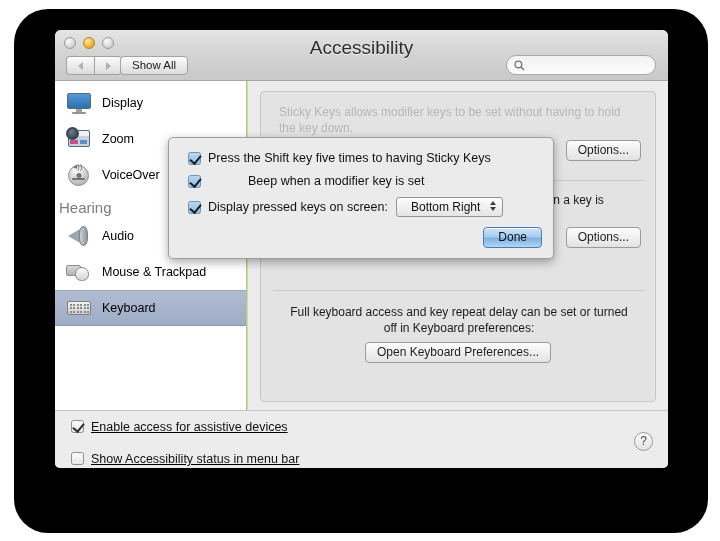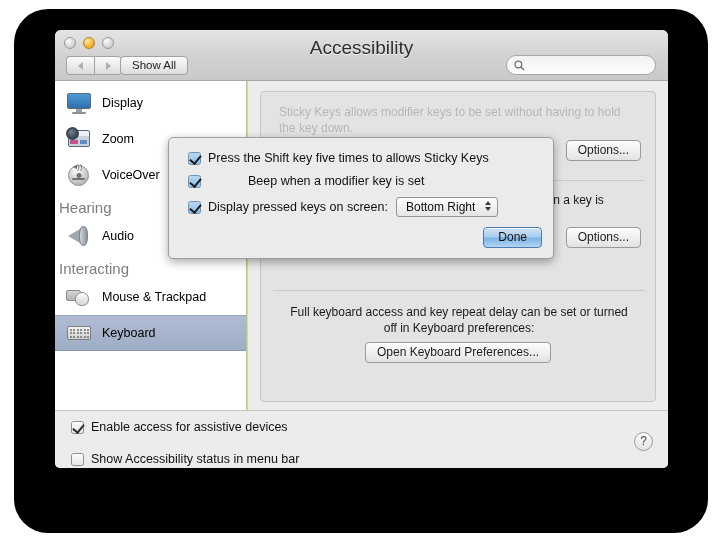--- a/index.html
+++ b/index.html
@@ -210,21 +210,21 @@
     width: 396px; height: 311px;
     background: #e3e3e3;
     border: 1px solid #c6c6c6;
     border-radius: 4px;
   }
 
   .desc {
     font-size: 12px; color: #1a1a1a; line-height: 16px;
   }
   .desc.dim { color: #b6b6b6; }
-  .cbrow { display: flex; align-items: center; font-size: 12.5px; }
+  .cbrow { display: flex; align-items: flex-start; font-size: 12.5px; text-decoration: underline; }
 
   .cb {
     width: 13px; height: 13px; flex: none;
     background: linear-gradient(to bottom,#fcfcfc,#e6e6e6);
     border: 1px solid #8f8f8f; border-radius: 2.5px;
     position: relative;
   }
   .cb.dim { border-color: #cfcfcf; background: #ececec; }
   .cb.checked::after {
     content: ""; position: absolute;
@@ -275,21 +275,21 @@
   #popover .prow { display: flex; align-items: center; font-size: 12.5px; color: #101010; }
   #donebtn {
     position: absolute; right: 11px; bottom: 10px;
     height: 21px; padding: 0 14px;
     border: 1px solid #4b7cb0; border-radius: 4px;
     background: linear-gradient(to bottom,#cfe3f6 0%,#a8cdee 45%,#7db2e4 55%,#b4d6f3 100%);
     font-size: 12px; color: #101010; line-height: 19px;
     box-shadow: inset 0 1px 0 rgba(255,255,255,0.8);
   }
   .select {
-    height: 20px; padding: 0 22px 0 9px;
+    height: 20px; padding: 0 22px 0 14px;
     background: linear-gradient(to bottom,#fdfdfd,#e4e4e4);
     border: 1px solid #949494; border-radius: 3px;
     font-size: 12px; color: #111; line-height: 18px;
     position: relative; display: inline-block;
   }
   .select .steppers {
     position: absolute; right: 6px; top: 3px;
     display: flex; flex-direction: column; gap: 2px;
   }
   .select .steppers span { width: 0; height: 0; border-left: 3.5px solid transparent; border-right: 3.5px solid transparent; }
@@ -368,21 +368,20 @@
       <div class="sgroup">Hearing</div>
 
       <div class="srow">
         <span class="sicon ic-audio">
           <span class="cone"></span>
             <span class="body"></span>
         </span>
         <span class="label">Audio</span>
       </div>
 
-      <div class="sgroup">Interacting</div>
 
       <div class="srow">
         <span class="sicon ic-mt">
           <span class="trackpad"></span>
             <span class="mouse"></span>
         </span>
         <span class="label">Mouse &amp; Trackpad</span>
       </div>
 
       <div class="srow selected">
@@ -446,21 +445,21 @@
         <span style="margin-left:7px; font-size:12.5px; color:#111;">Show Accessibility status in menu bar</span>
       </div>
 
       <div id="helpbtn">?</div>
     </div>
 
     <div id="popover">
 
       <div class="prow" style="position:absolute; left:19px; top:13px;">
         <span class="cb blue checked"></span>
-        <span style="margin-left:7px;">Press the Shift key five times to allows Sticky Keys</span>
+        <span style="margin-left:7px;">Press the Shift key five times to having Sticky Keys</span>
       </div>
 
       <div class="prow" style="position:absolute; left:19px; top:36px;gap:40px;">
         <span class="cb blue checked"></span>
         <span style="margin-left:7px;">Beep when a modifier key is set</span>
       </div>
 
       <div class="prow" style="position:absolute; left:19px; top:59px;">
         <span class="cb blue checked"></span>
         <span style="margin-left:7px;">Display pressed keys on screen:</span>

